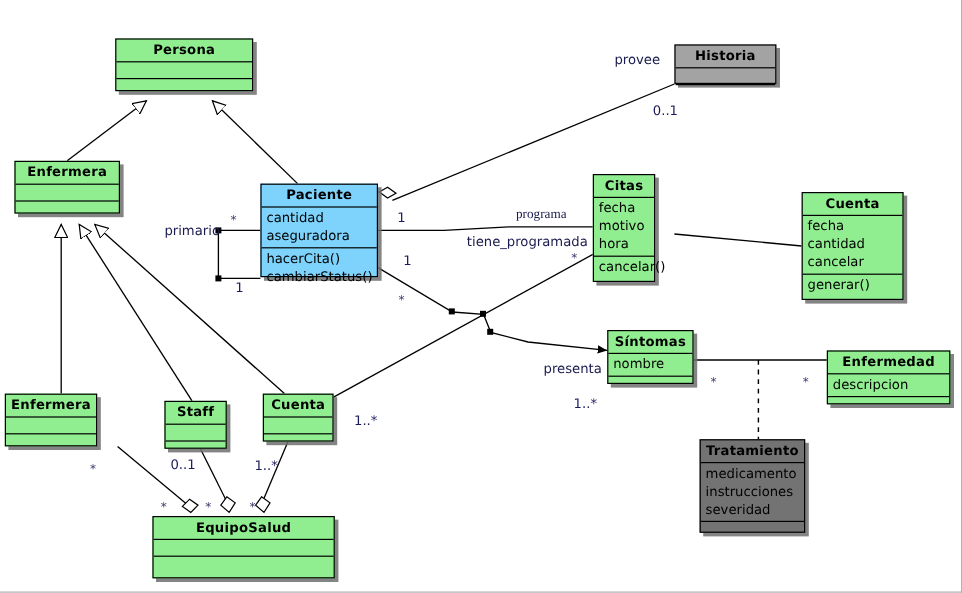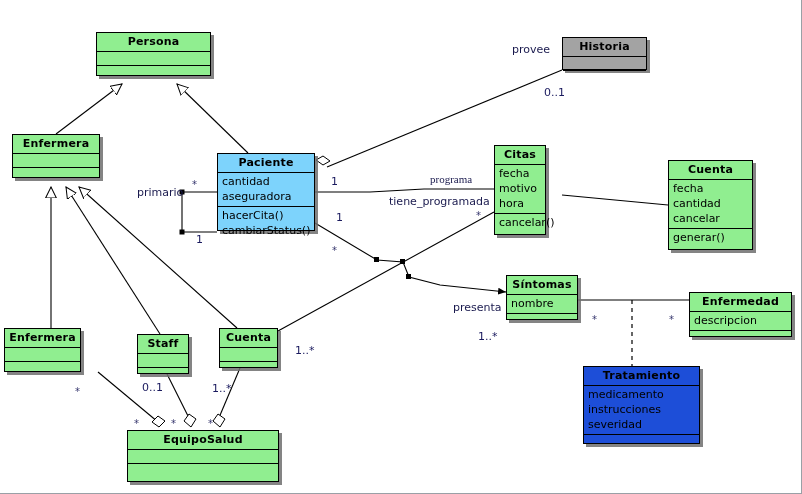--- a/index.html
+++ b/index.html
@@ -239,21 +239,21 @@
       <div class="uml-class" style="left: 137px; top: 334px; width: 52px; height: 40px; background: rgb(144, 238, 144);">
         <div class="uml-name">Staff</div>
         <div class="uml-attrs empty"></div>
         <div class="uml-ops empty"></div>
       </div>
       <div class="uml-class" style="left: 219px; top: 328px; width: 59px; height: 40px; background: rgb(144, 238, 144);">
         <div class="uml-name">Cuenta</div>
         <div class="uml-attrs empty"></div>
         <div class="uml-ops empty"></div>
       </div>
-      <div class="uml-class" style="left: 583px; top: 366px; width: 117px; height: 78px; background: #1d4ed8;">
+      <div class="uml-class" style="left: 583px; top: 366px; width: 88px; height: 78px; background: #737373;">
         <div class="uml-name">Tratamiento</div>
         <div class="uml-attrs">
           <div class="uml-row">medicamento</div>
           <div class="uml-row">instrucciones</div>
           <div class="uml-row">severidad</div>
         </div>
         <div class="uml-ops empty"></div>
       </div>
       <div class="uml-class" style="left: 127px; top: 430px; width: 152px; height: 52px; background: rgb(144, 238, 144);">
         <div class="uml-name">EquipoSalud</div>

